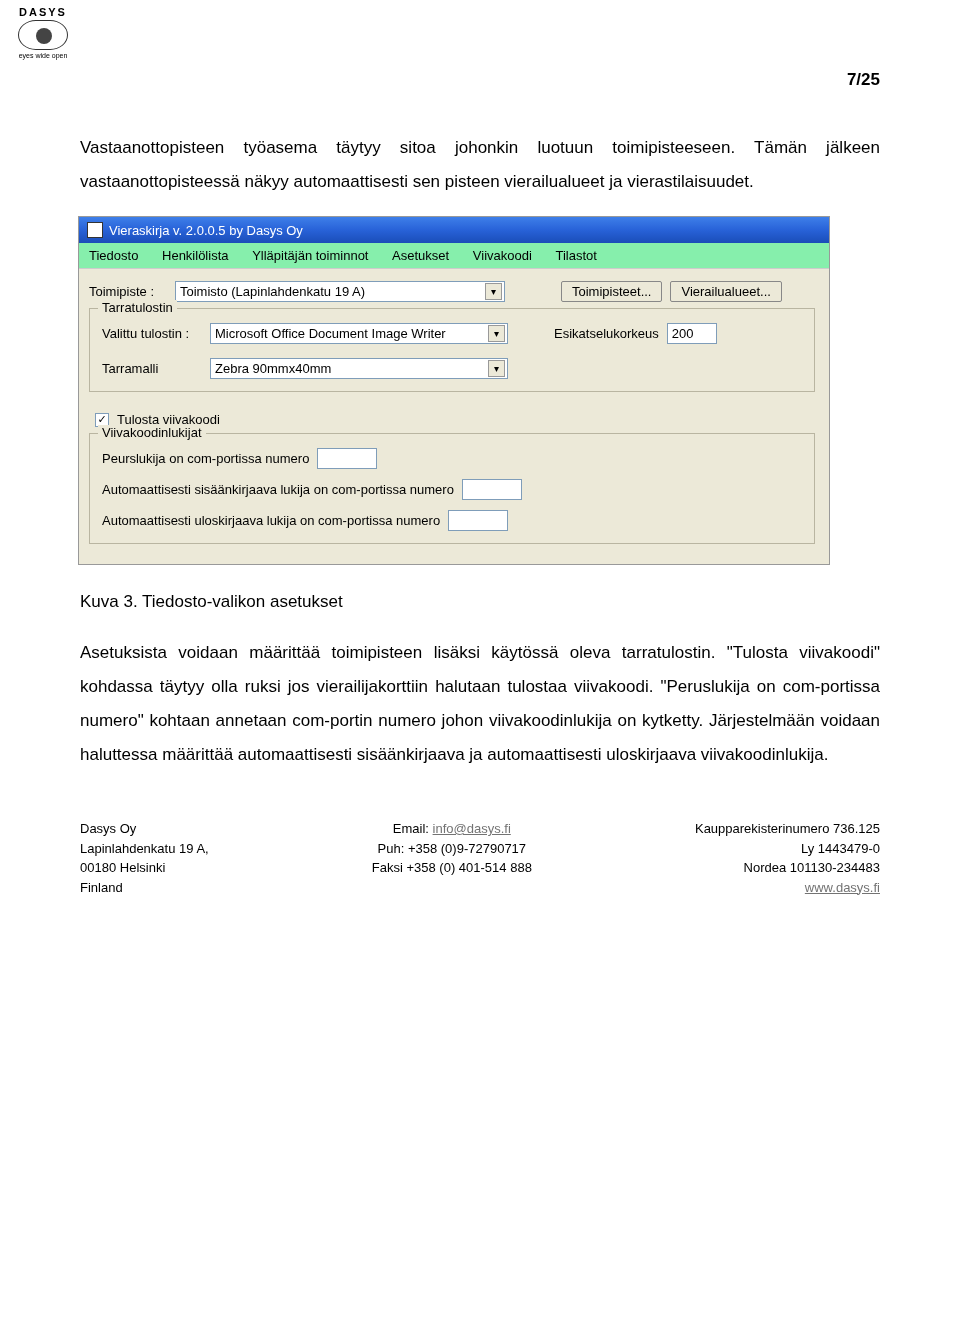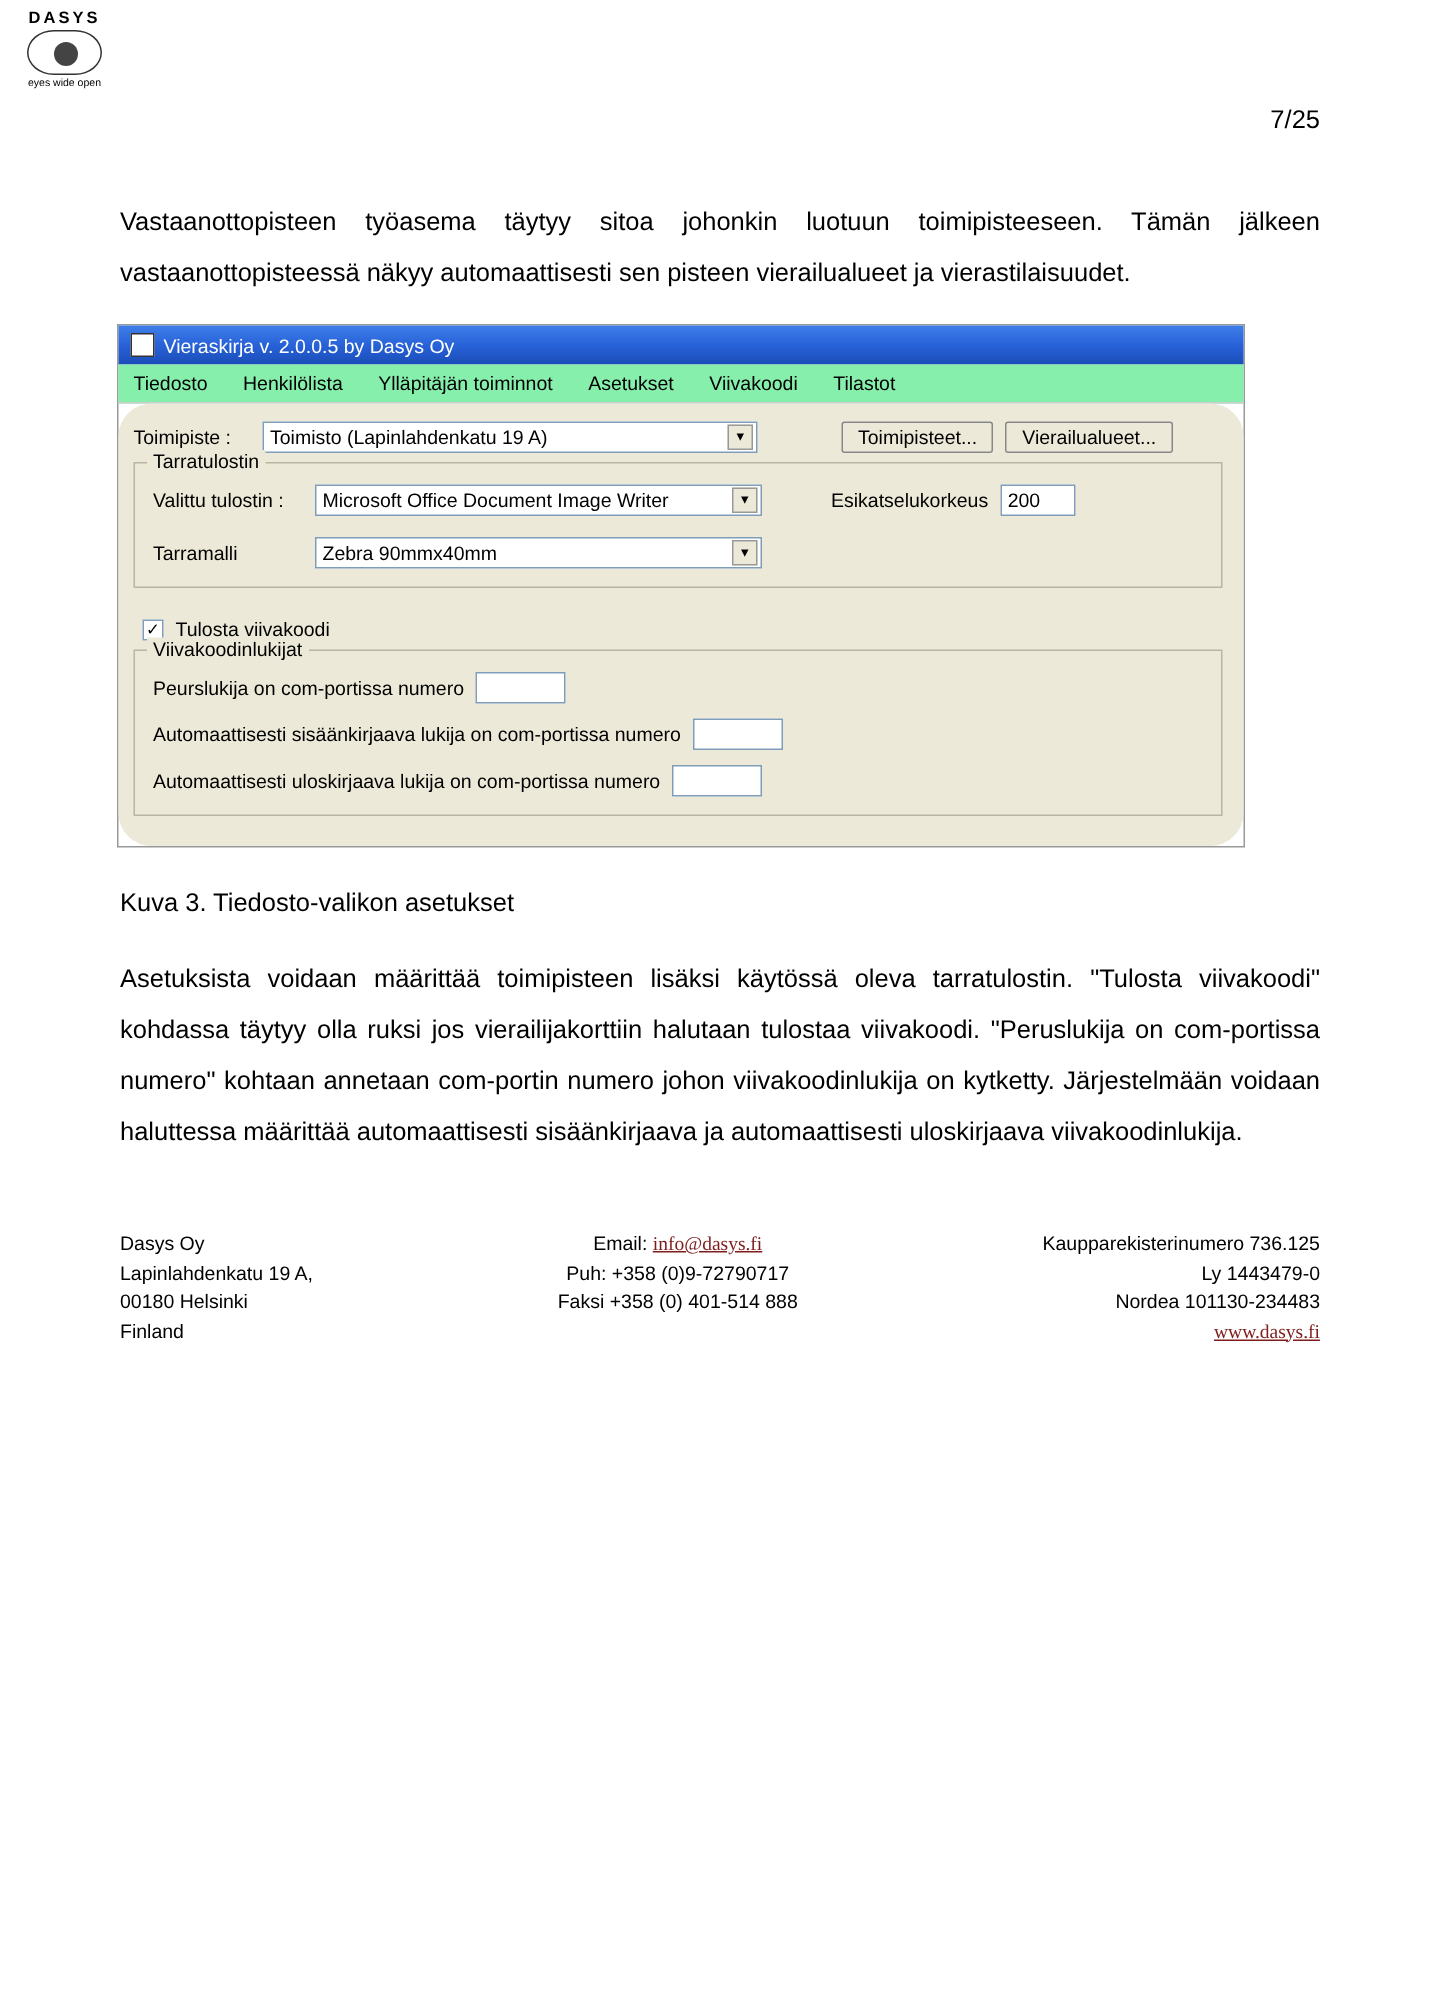--- a/index.html
+++ b/index.html
@@ -49,20 +49,21 @@
   .logo-sub {
     font-size: 7px;
     letter-spacing: 0;
     font-weight: normal;
   }
   .pagenum {
     text-align: right;
     padding-top: 70px;
     padding-bottom: 24px;
     font-size: 17px;
+    font-weight: bold;
   }
   .body-text {
     line-height: 2.0;
     text-align: justify;
     font-size: 17px;
   }
   .screenshot {
     width: 752px;
     margin: 10px 0 20px -2px;
     font-family: Tahoma, sans-serif;
@@ -91,21 +92,20 @@
     padding: 2px 0;
   }
   .menubar span {
     display: inline-block;
     padding: 3px 10px;
     font-size: 13px;
   }
   .client {
     background: #ece9d8;
     padding: 8px 14px 14px 10px;
-    border-radius: 22px;
   }
   .row {
     display: flex;
     align-items: center;
     gap: 8px;
     margin: 4px 0;
   }
   .lbl { font-size: 13px; }
   .combo {
     display: inline-flex;
@@ -169,21 +169,21 @@
   }
   .footer {
     display: flex;
     justify-content: space-between;
     font-size: 13px;
     line-height: 1.5;
     padding: 0 80px 20px 80px;
   }
   .footer-col { }
   .footer-col.right { text-align: right; }
-  a.link { color: #7f1d1d; text-decoration: underline; font-family: Liberation Serif, serif; }
+  a.link { color: #737373; text-decoration: underline; }
 </style>
 </head>
 <body>
 
 <div class="page">
   <div class="logo">
     <div>DASYS</div>
     <div class="logo-eye"></div>
     <div class="logo-sub">eyes wide open</div>
   </div>

